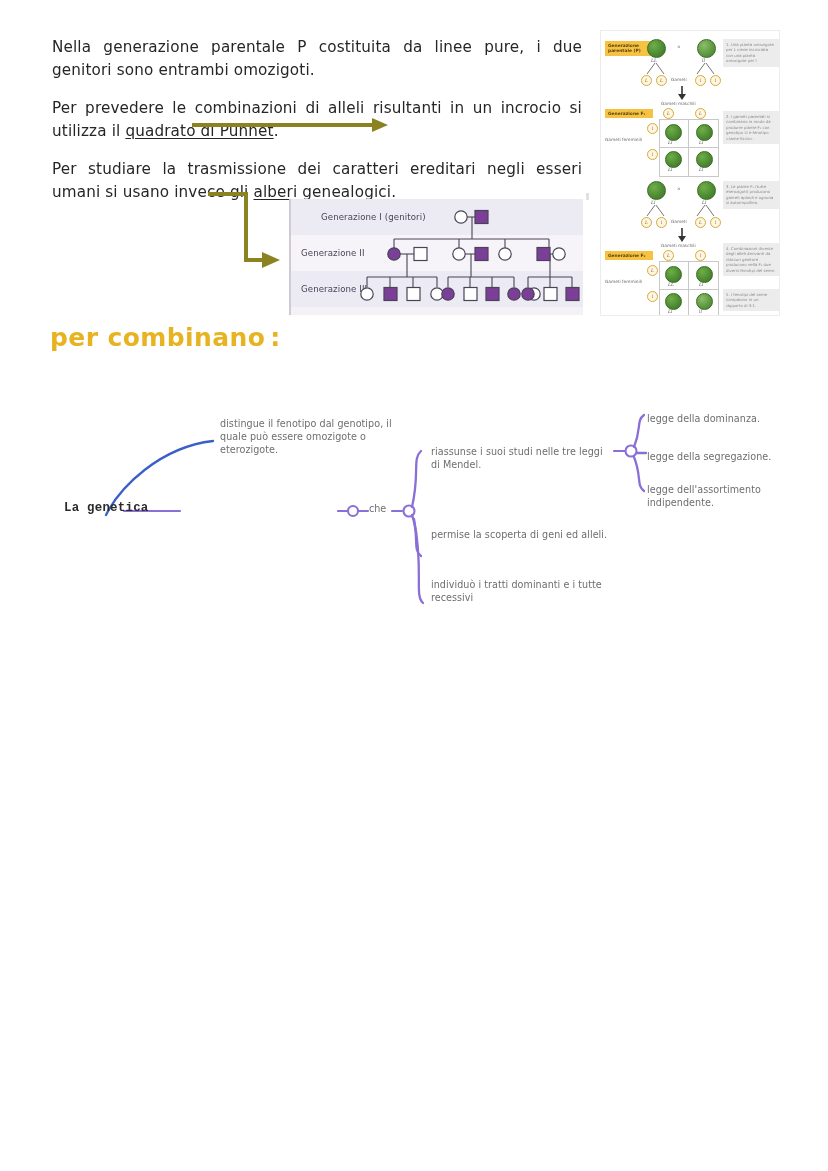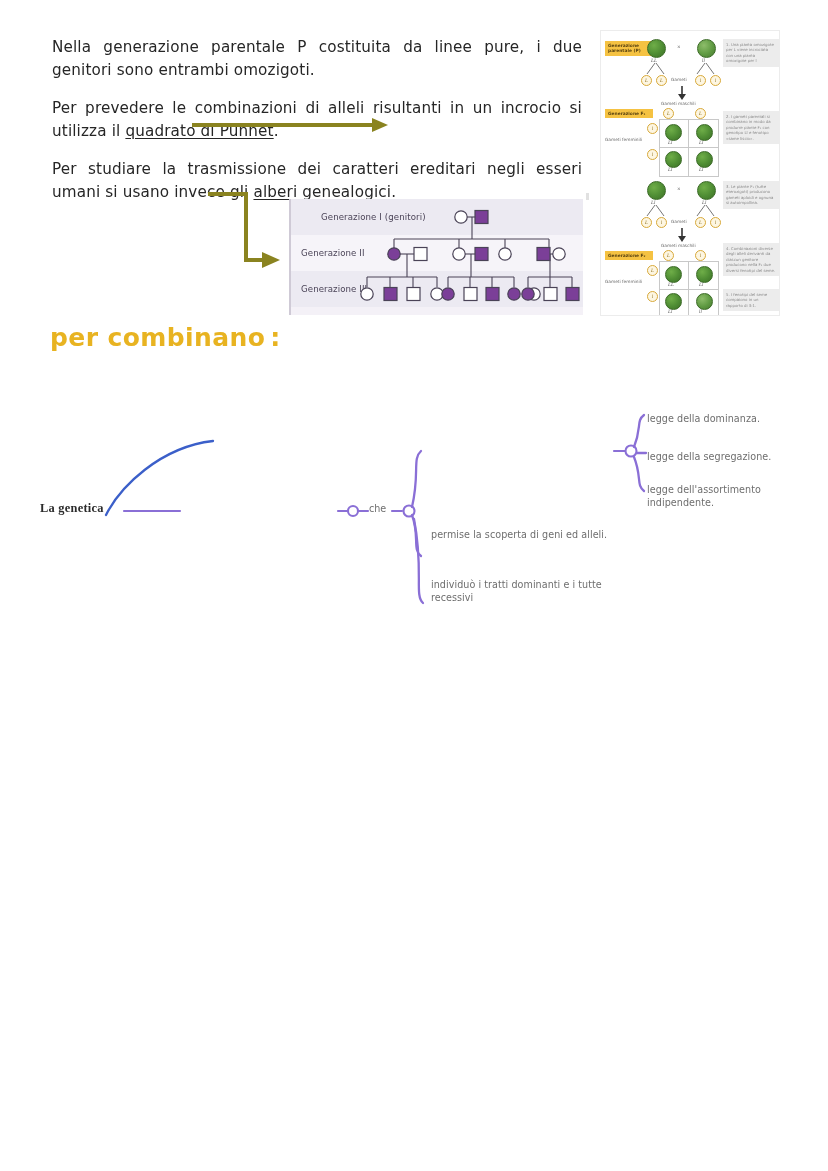--- a/index.html
+++ b/index.html
@@ -82,23 +82,23 @@
   #heading .colon{font-weight:bold;margin-left:5px;}
 
   
   #mindmap{position:absolute;left:0;top:395px;width:828px;height:230px;}
   #mindmap svg{position:absolute;left:0;top:0;overflow:visible;}
   .mm-text{
     position:absolute;color:#6e6e6e;font-size:9.6px;line-height:13px;
     font-family:"DejaVu Sans","Liberation Sans",sans-serif;letter-spacing:.05px;
   }
   #mm-root{
-    position:absolute;left:40px;top:106px;color:#2b2b2b;
+    position:absolute;left:64px;top:106px;color:#2b2b2b;
     font-size:12.4px;font-weight:bold;letter-spacing:.25px;
-    font-family:Liberation Serif, serif;
+    font-family:Liberation Mono, monospace;
   }
   #mm-che{
     position:absolute;left:369px;top:108px;color:#6e6e6e;font-size:9.6px;
     font-family:"DejaVu Sans","Liberation Sans",sans-serif;
   }
   #t-fenotipo{left:220px;top:22px;width:185px;}
   #t-mendel{left:187px;top:100px;width:150px;}
   #t-treleggi{left:431px;top:50px;width:180px;}
   #t-geni{left:431px;top:133px;width:180px;}
   #t-tratti{left:431px;top:183px;width:180px;}
@@ -320,18 +320,20 @@
     <circle cx="631" cy="56" r="5.5" fill="#ffffff" stroke="#8a6fd6" stroke-width="2.1"></circle>
 
     <path d="M634,52 C642,32 636,26 644,20" fill="none" stroke="#8a6fd6" stroke-width="2.3" stroke-linecap="round"></path>
     <line x1="637" y1="58" x2="646" y2="58" stroke="#8a6fd6" stroke-width="2.3" stroke-linecap="round"></line>
     <path d="M634,62 C642,82 636,90 644,96" fill="none" stroke="#8a6fd6" stroke-width="2.3" stroke-linecap="round"></path>
   </svg>
 
   <div id="mm-root">La genetica</div>
   <div id="mm-che">che</div>
 
+  <div class="mm-text" id="t-fenotipo">distingue il fenotipo dal genotipo, il quale può essere omozigote o eterozigote.</div>
+  <div class="mm-text" id="t-treleggi">riassunse i suoi studi nelle tre leggi di Mendel.</div>
   <div class="mm-text" id="t-geni">permise la scoperta di geni ed alleli.</div>
   <div class="mm-text" id="t-tratti">individuò i tratti dominanti e i tutte recessivi</div>
   <div class="mm-text" id="t-dominanza">legge della dominanza.</div>
   <div class="mm-text" id="t-segregazione">legge della segregazione.</div>
   <div class="mm-text" id="t-assortimento">legge dell'assortimento indipendente.</div>
 </div>
 
 </body></html>

